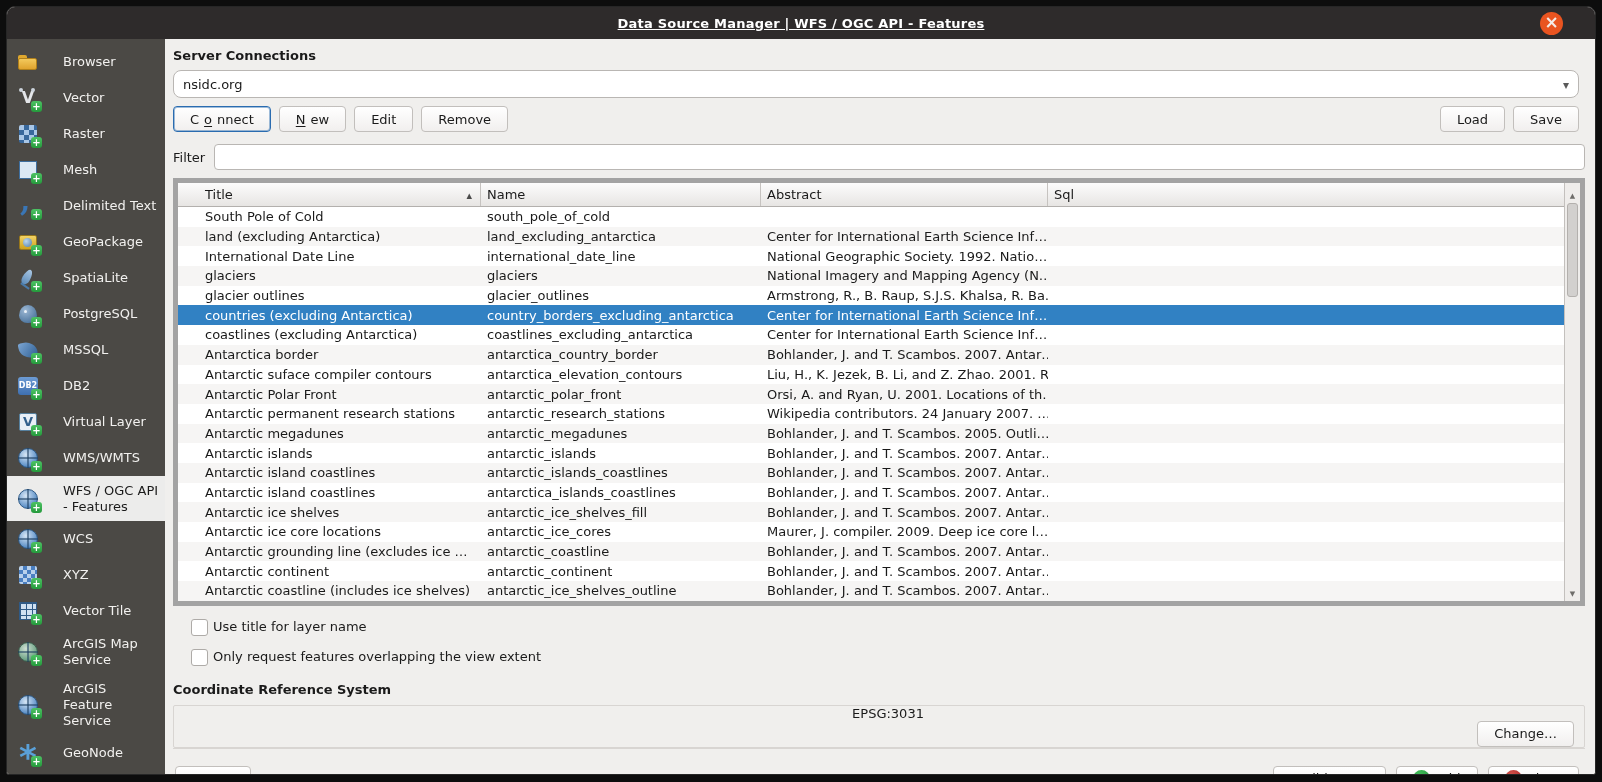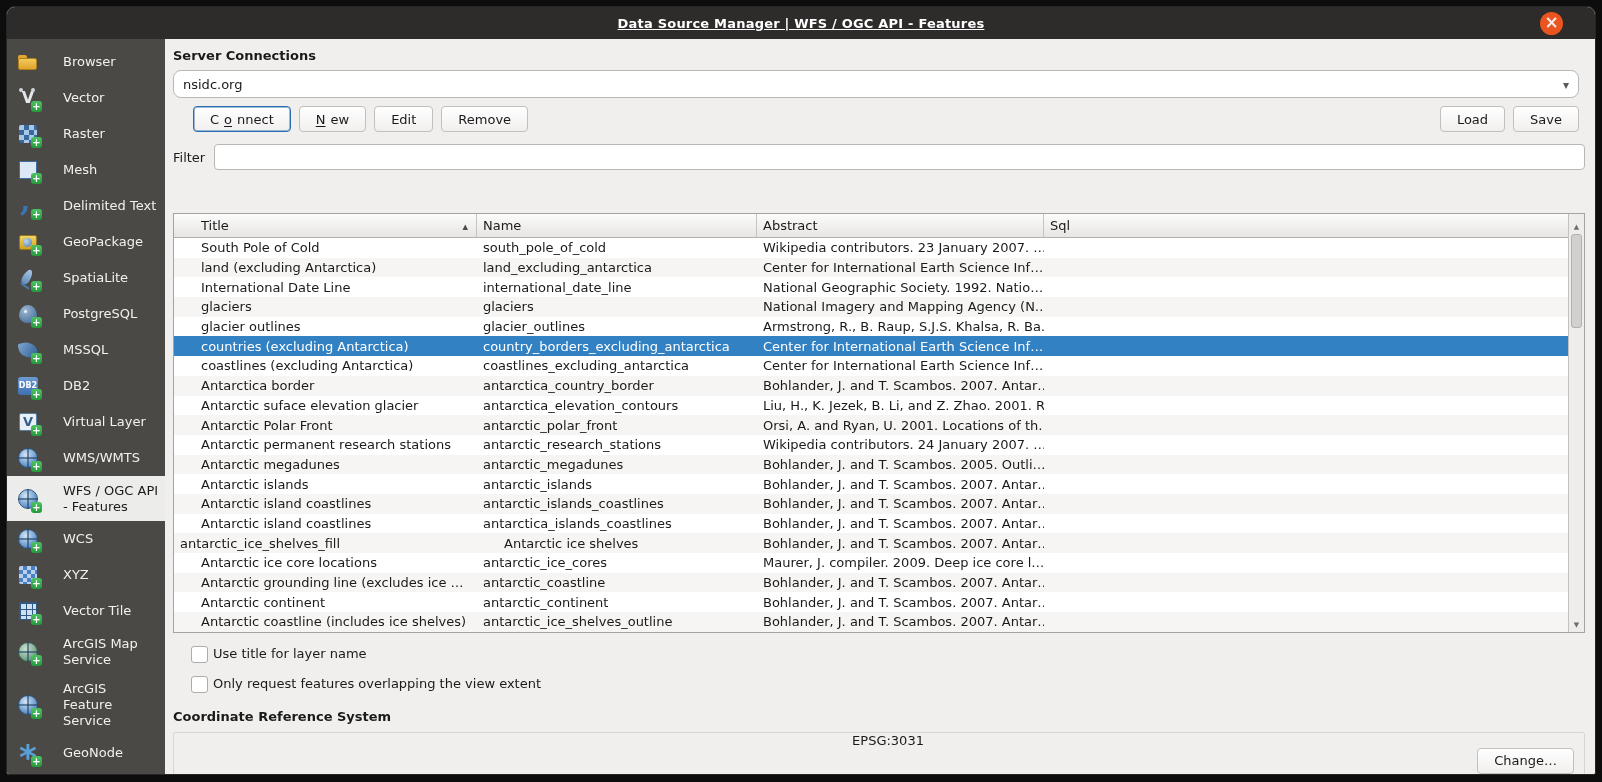--- a/index.html
+++ b/index.html
@@ -95,33 +95,33 @@
     display:flex;align-items:center;padding:0 9px;margin:0 6px 8px 0;cursor:pointer;
   }
   .combo-arrow{margin-left:auto;}
   .combo-arrow::before{content:"▾";color:#5a5a5a;font-size:12px;}
   .btn{
     height:26px;display:inline-flex;align-items:center;justify-content:center;gap:5px;
     padding:0 16px;background:linear-gradient(#ffffff,#f1efee);
     border:1px solid #c2bfbc;border-radius:4px;font-family:inherit;
     font-size:13px;color:#1a1a1a;cursor:pointer;white-space:nowrap;
   }
-  .btn.default{border-color:#2a6cb0;box-shadow:inset 0 0 0 1px rgba(42,108,176,.45);margin-left:20px;}
+  .btn.default{border-color:#2a6cb0;box-shadow:inset 0 0 0 1px rgba(42,108,176,.45);}
   .btn u{text-decoration:underline;text-underline-offset:2px;}
   .btn-row{display:flex;gap:8px;margin:0 6px 10px 0;}
   .spacer{flex:1;}
   .filter-row{display:flex;align-items:center;gap:9px;margin:2px 0 8px 0;}
   .filter-input{
     flex:1;height:24px;background:#fff;border:1px solid #b9b6b3;border-radius:4px;
     font-family:inherit;font-size:13px;padding:0 8px;outline:none;
   }
   
   .table{
-    position:relative;border:1px solid #a3a3a3;background:#fff;
-    padding-right:15px;flex:0 0 auto;margin-top:35px;
+    position:relative;border:5px solid #a3a3a3;background:#fff;
+    padding-right:15px;flex:0 0 auto;
   }
   .thead,.trow{display:grid;grid-template-columns:303px 280px 287px 1fr;}
   .thead{
     height:23px;background:linear-gradient(#fcfcfc,#e7e5e3);
     border-bottom:1px solid #b3b0ad;
   }
   .th{
     display:flex;align-items:center;padding:0 6px;font-size:13px;color:#1a1a1a;
     border-right:1px solid #c6c3c0;overflow:hidden;white-space:nowrap;
   }
@@ -333,21 +333,20 @@
               <span>Abstract</span>
             </div>
           <div class="th">
               <span>Sql</span>
             </div>
         </div>
         <div class="tbody">
           <div class="trow">
               <div class="tc c-title">South Pole of Cold</div>
               <div class="tc">south_pole_of_cold</div>
-              <div class="tc">Wikipedia contributors. 23 January 2007. …</div>
               <div class="tc"></div>
             </div>
             <div class="trow">
               <div class="tc c-title">land (excluding Antarctica)</div>
               <div class="tc">land_excluding_antarctica</div>
               <div class="tc">Center for International Earth Science Inf…</div>
               <div class="tc"></div>
             </div>
             <div class="trow">
               <div class="tc c-title">International Date Line</div>
@@ -379,21 +378,21 @@
               <div class="tc">Center for International Earth Science Inf…</div>
               <div class="tc"></div>
             </div>
             <div class="trow">
               <div class="tc c-title">Antarctica border</div>
               <div class="tc">antarctica_country_border</div>
               <div class="tc">Bohlander, J. and T. Scambos. 2007. Antar…</div>
               <div class="tc"></div>
             </div>
             <div class="trow">
-              <div class="tc c-title">Antarctic suface elevation glacier</div>
+              <div class="tc c-title">Antarctic suface compiler contours</div>
               <div class="tc">antarctica_elevation_contours</div>
               <div class="tc">Liu, H., K. Jezek, B. Li, and Z. Zhao. 2001. R…</div>
               <div class="tc"></div>
             </div>
             <div class="trow">
               <div class="tc c-title">Antarctic Polar Front</div>
               <div class="tc">antarctic_polar_front</div>
               <div class="tc">Orsi, A. and Ryan, U. 2001. Locations of th…</div>
               <div class="tc"></div>
             </div>
@@ -421,22 +420,22 @@
               <div class="tc">Bohlander, J. and T. Scambos. 2007. Antar…</div>
               <div class="tc"></div>
             </div>
             <div class="trow">
               <div class="tc c-title">Antarctic island coastlines</div>
               <div class="tc">antarctica_islands_coastlines</div>
               <div class="tc">Bohlander, J. and T. Scambos. 2007. Antar…</div>
               <div class="tc"></div>
             </div>
             <div class="trow">
+              <div class="tc c-title">Antarctic ice shelves</div>
               <div class="tc">antarctic_ice_shelves_fill</div>
-              <div class="tc c-title">Antarctic ice shelves</div>
               <div class="tc">Bohlander, J. and T. Scambos. 2007. Antar…</div>
               <div class="tc"></div>
             </div>
             <div class="trow">
               <div class="tc c-title">Antarctic ice core locations</div>
               <div class="tc">antarctic_ice_cores</div>
               <div class="tc">Maurer, J. compiler. 2009. Deep ice core l…</div>
               <div class="tc"></div>
             </div>
             <div class="trow">

